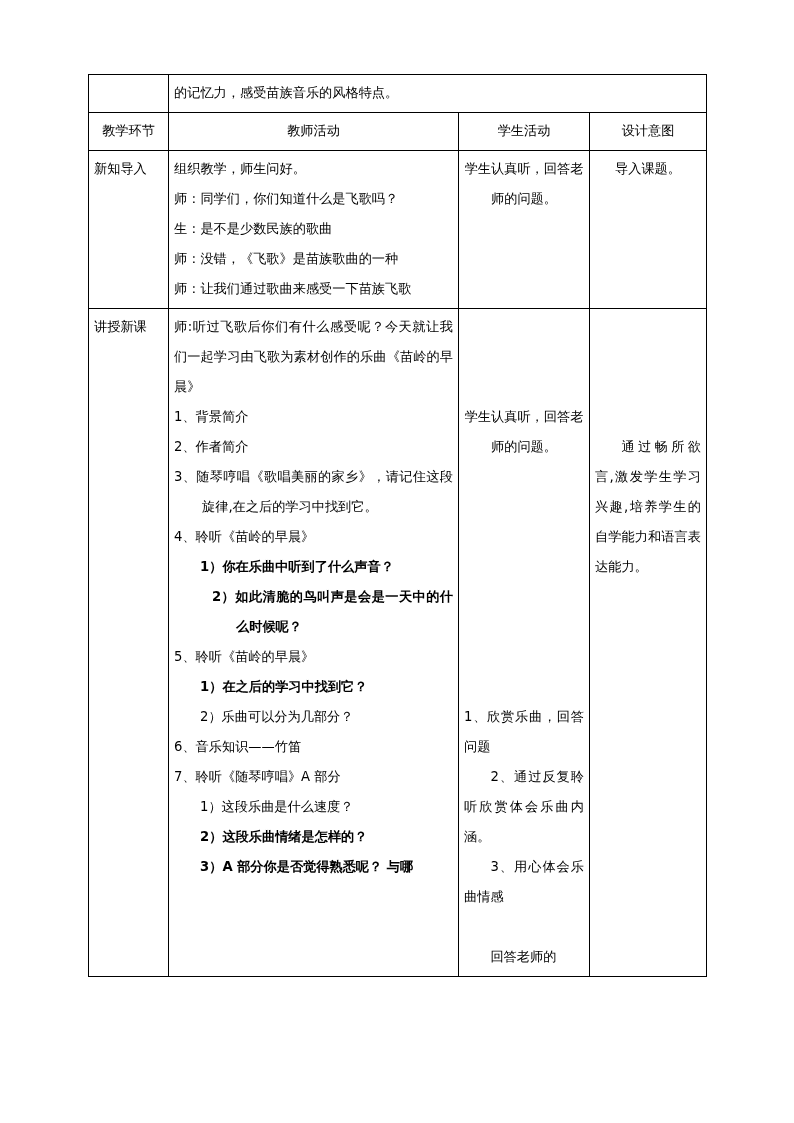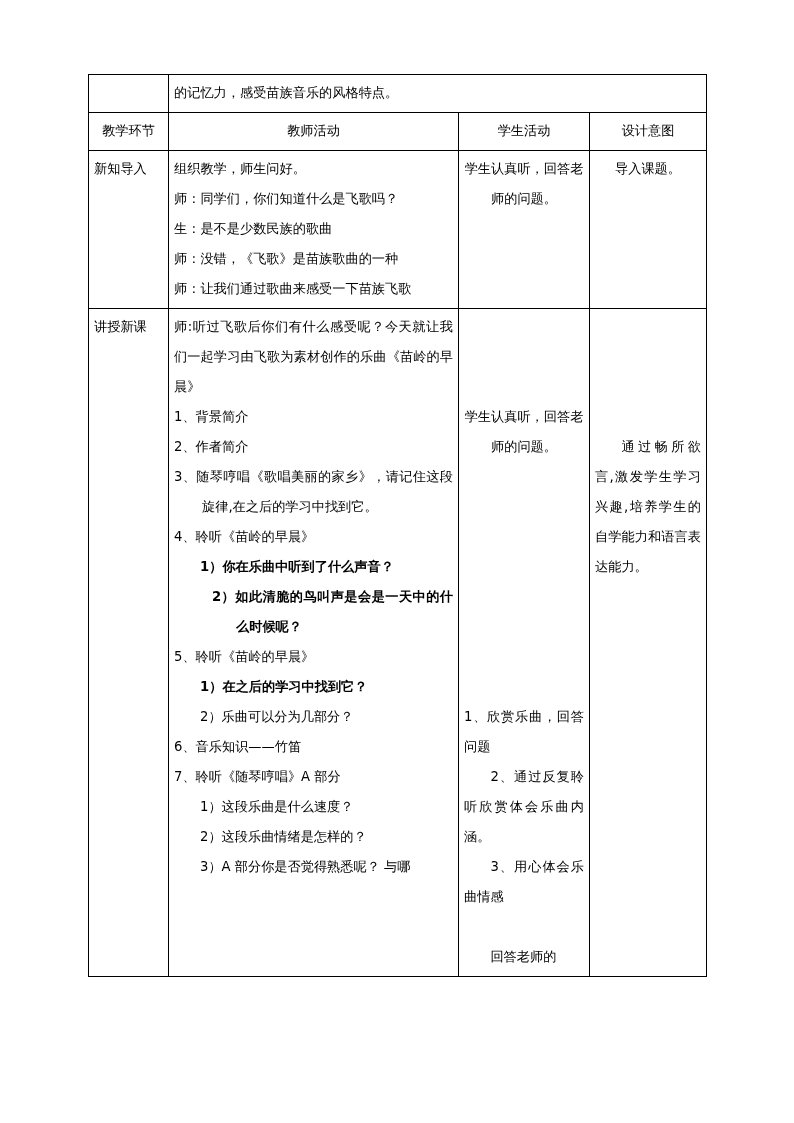--- a/index.html
+++ b/index.html
@@ -144,22 +144,22 @@
               <p class="hang" style="padding-left: 28px; text-indent: -28px;"><span>3、</span><span>随琴哼唱《歌唱美丽的家乡》，请记住这段旋律,在之后的学习中找到它。</span></p>
               <p class="hang" style="padding-left: 28px; text-indent: -28px;"><span>4、</span><span>聆听《苗岭的早晨》</span></p>
               <p class="hang" style="font-weight: bold; padding-left: 50px; text-indent: -24px;"><span>1）</span><span>你在乐曲中听到了什么声音？</span></p>
               <p class="hang" style="font-weight: bold; padding-left: 62px; text-indent: -24px;"><span>2）</span><span>如此清脆的鸟叫声是会是一天中的什么时候呢？</span></p>
               <p class="hang" style="padding-left: 28px; text-indent: -28px;"><span>5、</span><span>聆听《苗岭的早晨》</span></p>
               <p class="hang" style="font-weight: bold; padding-left: 50px; text-indent: -24px;"><span>1）</span><span>在之后的学习中找到它？</span></p>
               <p class="hang" style="font-weight: normal; padding-left: 50px; text-indent: -24px;"><span>2）</span><span>乐曲可以分为几部分？</span></p>
               <p class="hang" style="padding-left: 28px; text-indent: -28px;"><span>6、</span><span>音乐知识——竹笛</span></p>
               <p class="hang" style="padding-left: 28px; text-indent: -28px;"><span>7、</span><span>聆听《随琴哼唱》A 部分</span></p>
               <p class="hang" style="font-weight: normal; padding-left: 50px; text-indent: -24px;"><span>1）</span><span>这段乐曲是什么速度？</span></p>
-              <p class="hang" style="font-weight: normal; padding-left: 50px; text-indent: -24px;"><span>2）</span><span>这段乐曲情绪是怎样的？</span></p>
-              <p class="hang" style="font-weight: normal; padding-left: 50px; text-indent: -24px;"><span>3）</span><span>A 部分你是否觉得熟悉呢？ 与哪</span></p>
+              <p class="hang" style="font-weight: bold; padding-left: 50px; text-indent: -24px;"><span>2）</span><span>这段乐曲情绪是怎样的？</span></p>
+              <p class="hang" style="font-weight: bold; padding-left: 50px; text-indent: -24px;"><span>3）</span><span>A 部分你是否觉得熟悉呢？ 与哪</span></p>
             </div>
       </td>
       <td class="stu-cell justify-txt">
         <div class="spacer-line">&nbsp;</div>
         <div class="spacer-line">&nbsp;</div>
         <div class="spacer-line">&nbsp;</div>
         <p class="para center-txt">学生认真听，回答老师的问题。</p>
         <div class="spacer-line">&nbsp;</div>
         <div class="spacer-line">&nbsp;</div>
         <div class="spacer-line">&nbsp;</div>

